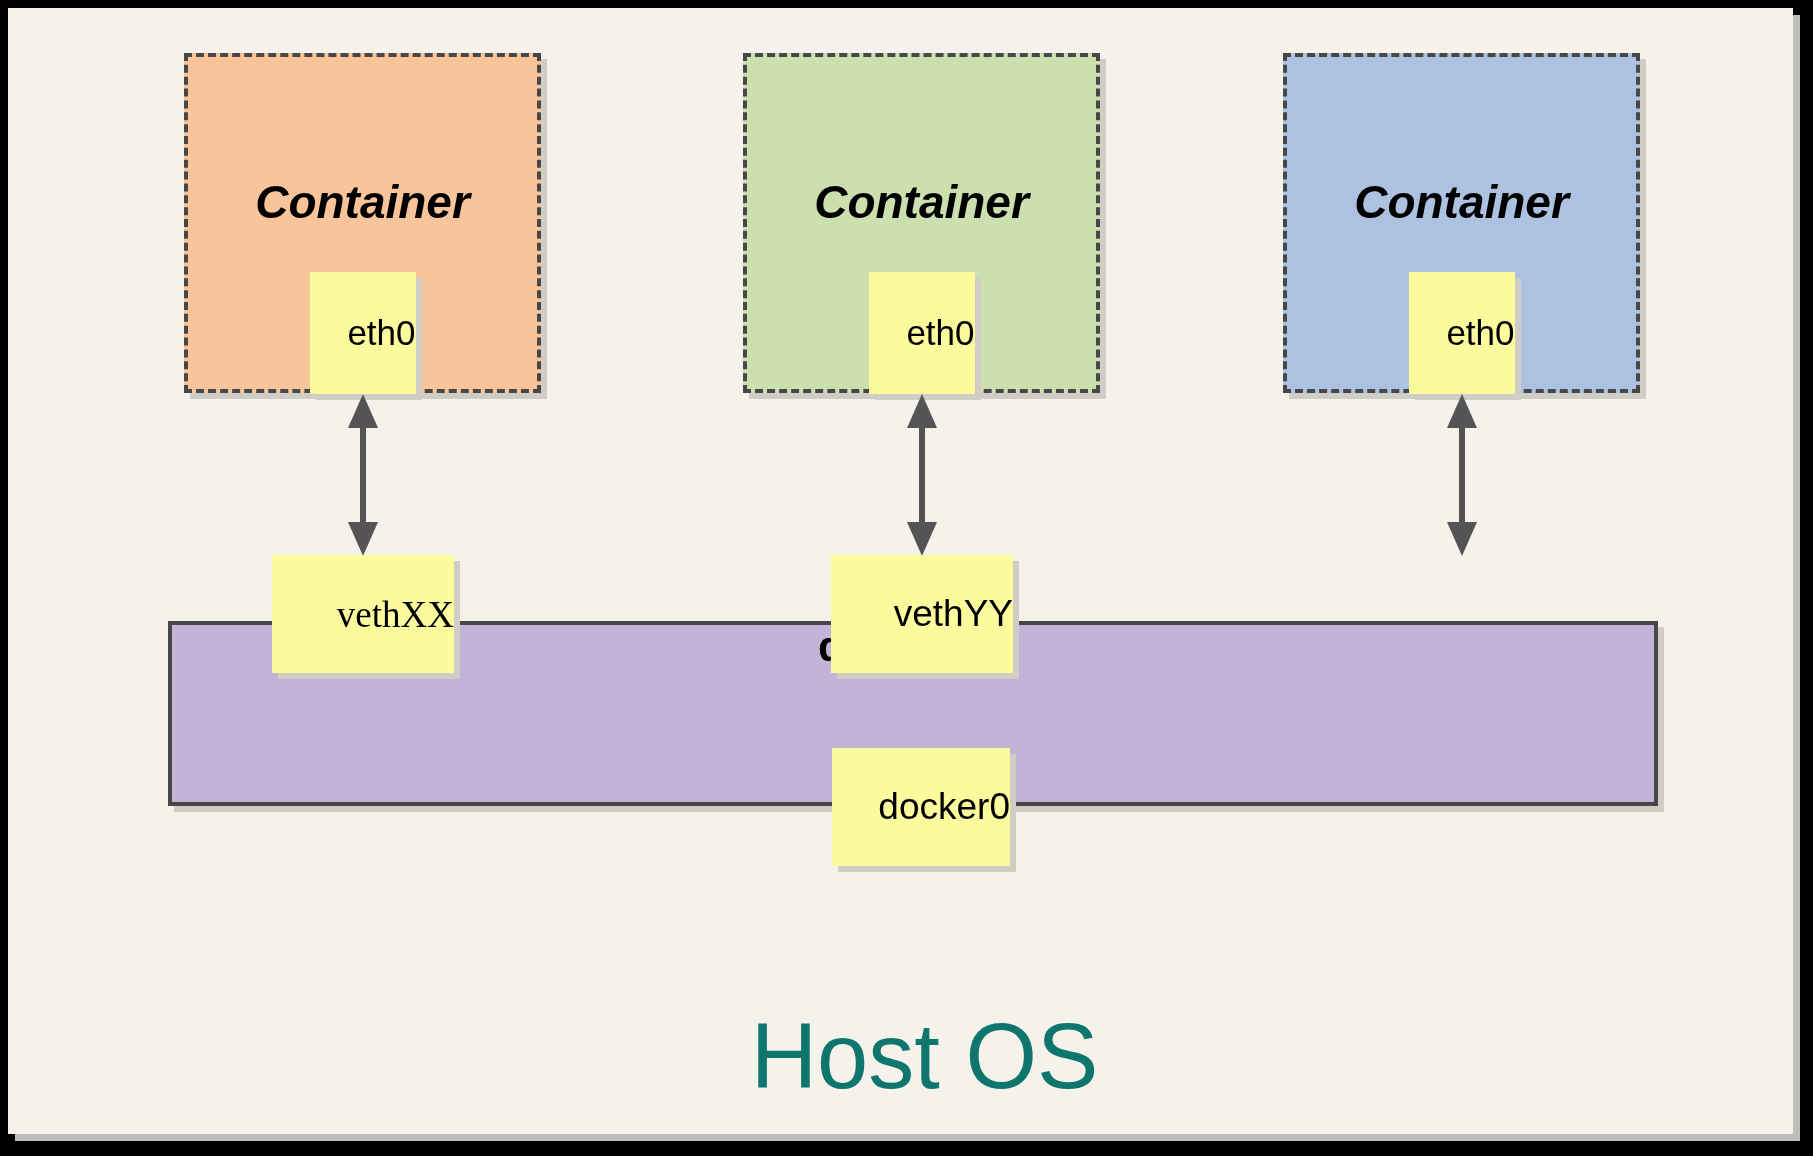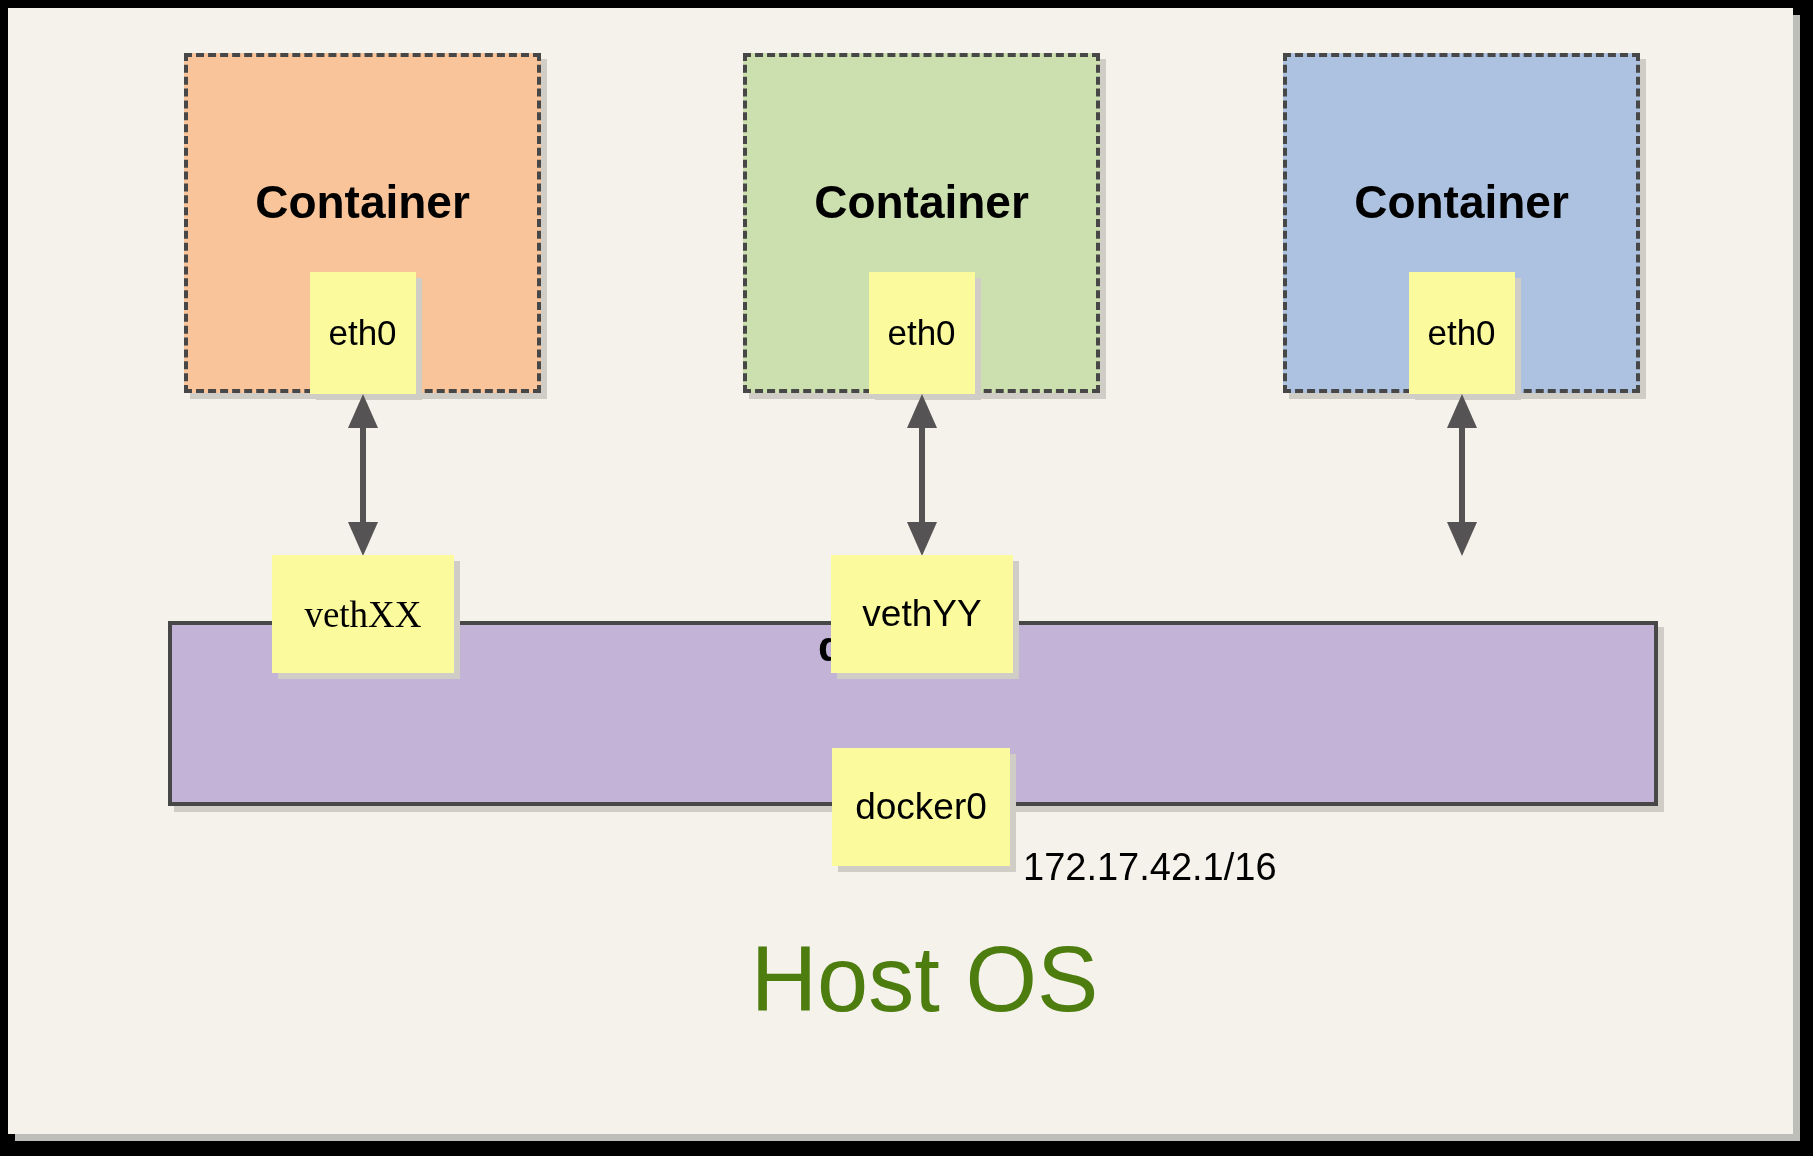--- a/index.html
+++ b/index.html
@@ -19,28 +19,28 @@
   
   .container-box{
     position:absolute;top:45px;width:357px;height:340px;
     border:4px dashed #474747;
     box-shadow:6px 6px 0 #cfcdc6;
     box-sizing:border-box;
   }
   .container-box .ctitle{
     position:absolute;left:0;right:0;top:118px;
     text-align:center;
-    font-size:46px;font-weight:bold;color:#000;
+    font-size:46px;font-weight:bold;color:#000;font-style:italic;
   }
   
   .ybox{
     position:absolute;
     background:#FBFA9D;
     box-shadow:6px 6px 0 #cfcdc6;
-    display:flex;align-items:center;justify-content:center;
+    display:flex;align-items:center;justify-content:flex-end;
     color:#000;
   }
   .eth{
     left:50%;transform:translateX(-50%);
     bottom:-5px;width:106px;height:122px;
     font-size:35px;
   }
   .veth{width:182px;height:118px;top:547px;font-size:37px;}
   .v1{left:264px;font-family:Liberation Serif, serif;}
   .v2{left:823px;}
@@ -62,23 +62,23 @@
   .arrow{position:absolute;width:36px;height:162px;top:386px;}
   .arrow *{fill:#555353;}
   .a1{left:337px;}
   .a2{left:896px;}
   .a3{left:1436px;}
   .ip-label{
     position:absolute;left:1015px;top:838px;
     font-size:38px;color:#000;
   }
   .host-label{
-    position:absolute;left:0;right:0;top:919px;
+    position:absolute;left:0;right:0;top:996px;
     text-align:center;
-    font-size:92px;font-weight:normal;color:#4d7c0f;padding-left:48px;
+    font-size:92px;font-weight:normal;color:#0f766e;padding-left:48px;
   }
 </style>
 </head>
 <body>
 
 <div class="stage">
   <div class="card">
 
     <div class="container-box" style="left: 176px; background-color: rgb(249, 196, 153);">
       <div class="ctitle">Container</div>
@@ -123,18 +123,17 @@
     <div class="ybox veth v1">
       <span>vethXX</span>
     </div>
     <div class="ybox veth v2">
       <span>vethYY</span>
     </div>
 
     <div class="ybox dbox">
       <span>docker0</span>
     </div>
-    <div class="ip-label">172.17.42.1/16</div>
 
     <div class="host-label">Host OS</div>
 
   </div>
 </div>
 
 </body></html>

